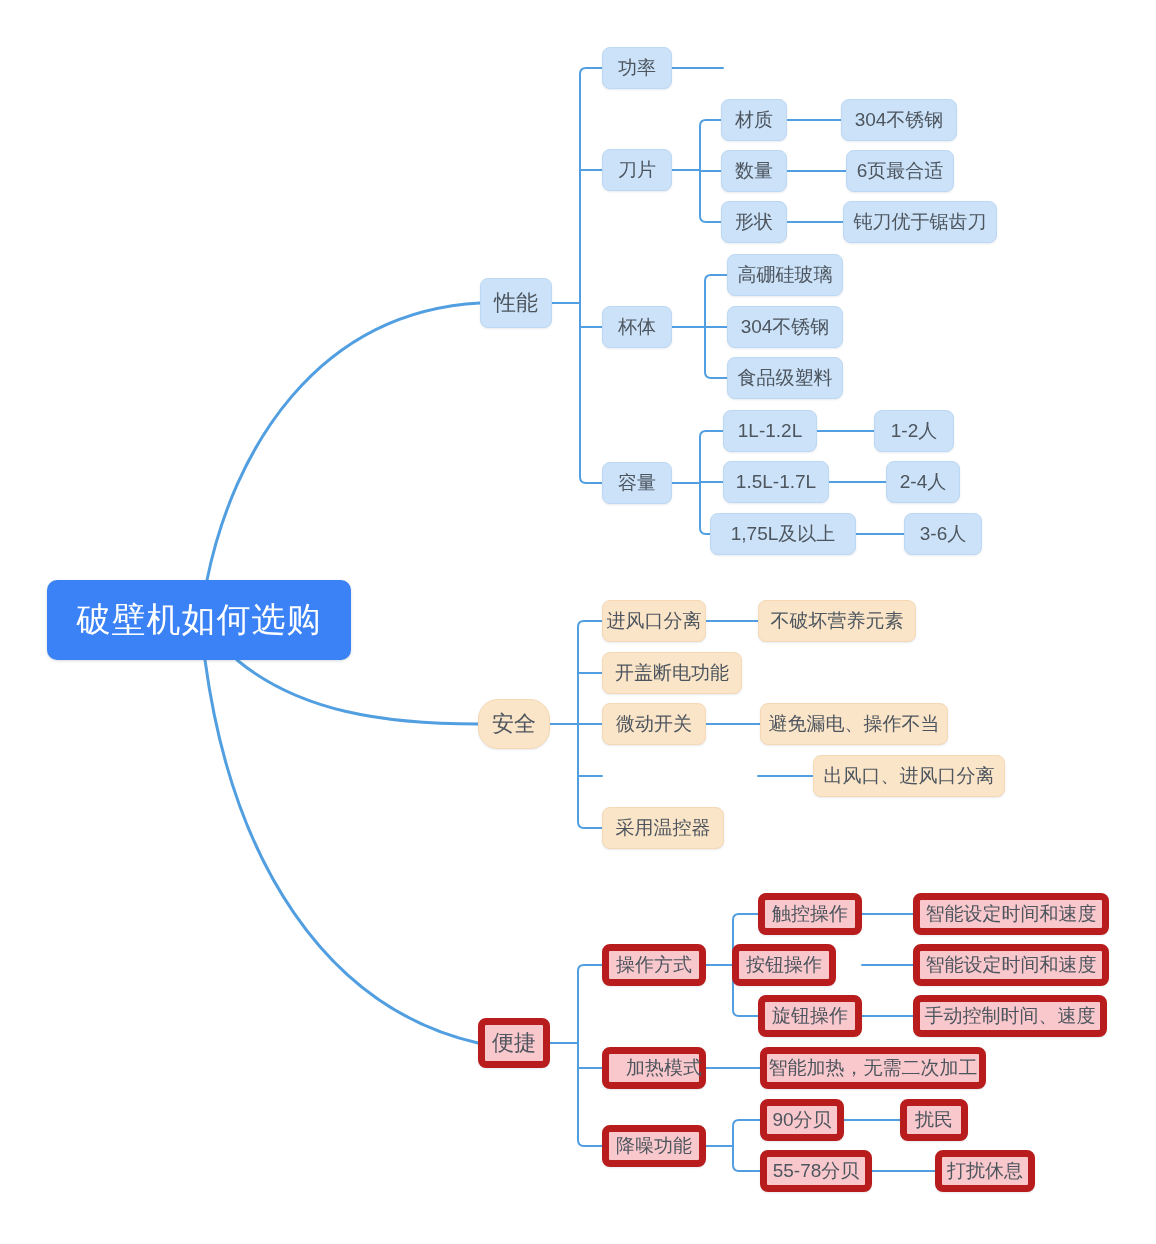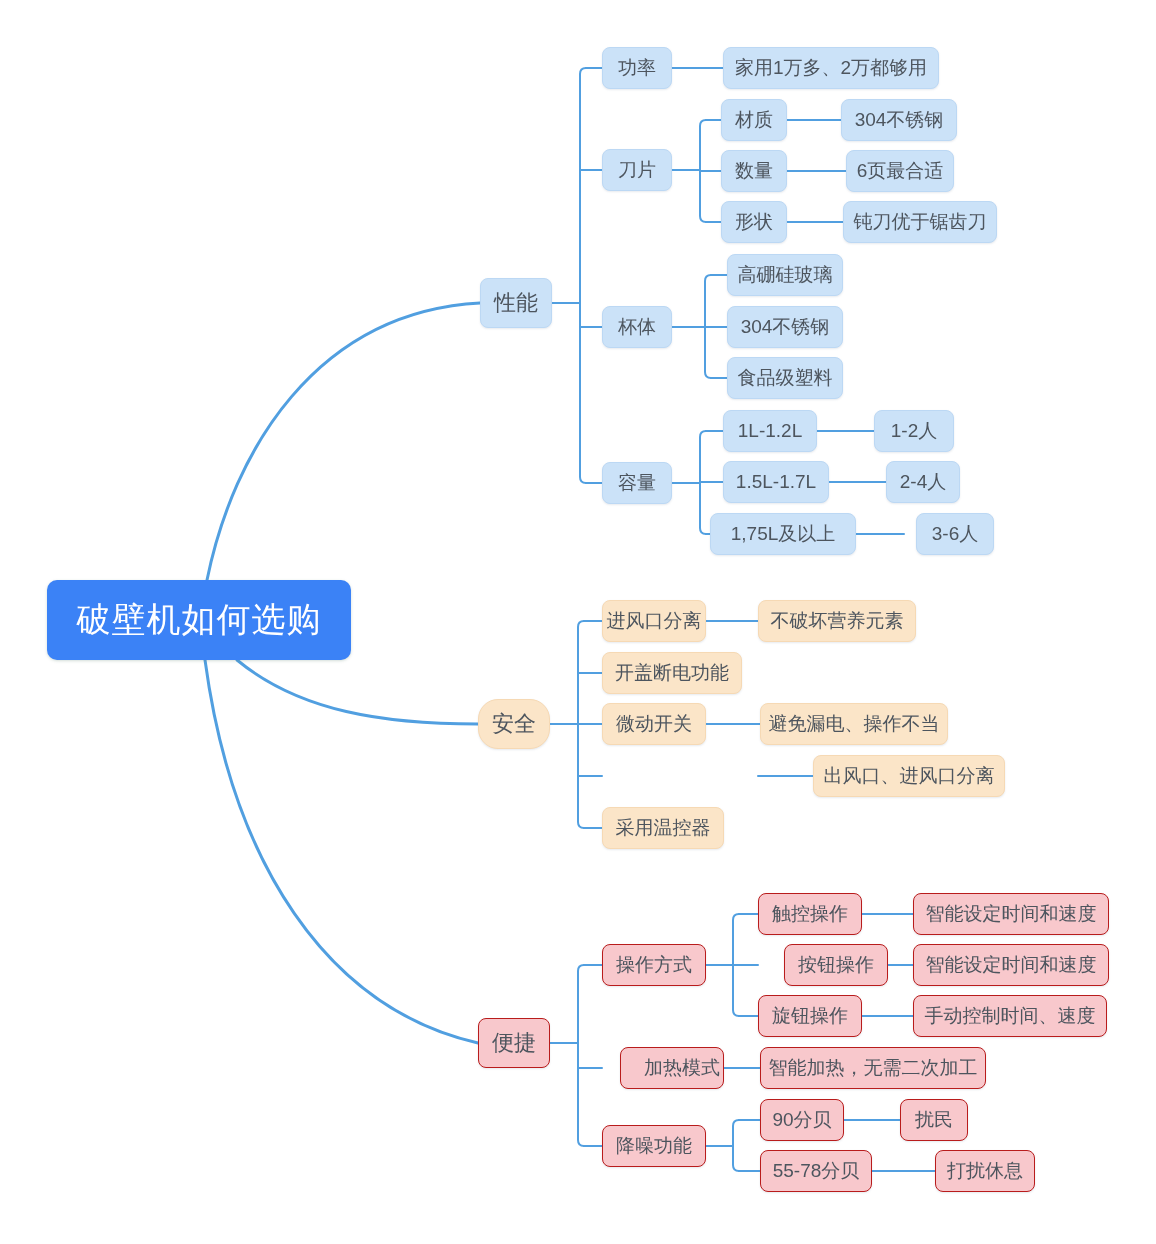--- a/index.html
+++ b/index.html
@@ -27,21 +27,21 @@
     align-items: center;
     justify-content: center;
     border-radius: 8px;
     font-size: 19px;
     color: #4d555e;
     white-space: nowrap;
     box-shadow: 0 1px 2px rgba(120,140,160,0.18);
   }
   .blue   { background: #cbe2f8; border: 1px solid #bcd8f4; }
   .orange { background: #fbe5c8; border: 1px solid #f6d9b4; }
-  .pink   { background: #f8c8cc; border: 1px solid #b91c1c; }
+  .pink   { background: #f8c8cc; border: 7px solid #b91c1c; }
   .lv1 { height: 50px; font-size: 22px; }
   .root {
     background: #3b82f6;
     border: none;
     height: 80px;
     border-radius: 10px;
     color: #ffffff;
     font-size: 34px;
     letter-spacing: 1px;
     box-shadow: 0 1px 3px rgba(80,120,100,0.25);
@@ -120,58 +120,57 @@
     <path d="M 739 1120 L 760 1120"></path>
     <path d="M 739 1171 L 760 1171"></path>
     <path d="M 844 1120 L 900 1120"></path>
     <path d="M 872 1171 L 935 1171"></path>
   </svg>
 
   <div class="node root" style="left:47px; top:580px; width:304px;">破壁机如何选购</div>
 
   <div class="node blue lv1" style="left:480px; top:278px; width:72px;">性能</div>
   <div class="node blue" style="left:602px; top:47px; width:70px;">功率</div>
-  <div class="node blue" style="left:723px; top:47px; width:216px;">家用1万多、2万都够用</div>
   <div class="node blue" style="left:602px; top:149px; width:70px;">刀片</div>
   <div class="node blue" style="left:721px; top:99px; width:66px;">材质</div>
   <div class="node blue" style="left:841px; top:99px; width:116px;">304不锈钢</div>
   <div class="node blue" style="left:721px; top:150px; width:66px;">数量</div>
   <div class="node blue" style="left:846px; top:150px; width:108px;">6页最合适</div>
   <div class="node blue" style="left:721px; top:201px; width:66px;">形状</div>
   <div class="node blue" style="left:843px; top:201px; width:154px;">钝刀优于锯齿刀</div>
   <div class="node blue" style="left:602px; top:306px; width:70px;">杯体</div>
   <div class="node blue" style="left:727px; top:254px; width:116px;">高硼硅玻璃</div>
   <div class="node blue" style="left:727px; top:306px; width:116px;">304不锈钢</div>
   <div class="node blue" style="left:727px; top:357px; width:116px;">食品级塑料</div>
   <div class="node blue" style="left:602px; top:462px; width:70px;">容量</div>
   <div class="node blue" style="left:723px; top:410px; width:94px;">1L-1.2L</div>
   <div class="node blue" style="left:874px; top:410px; width:80px;">1-2人</div>
   <div class="node blue" style="left:723px; top:461px; width:106px;">1.5L-1.7L</div>
   <div class="node blue" style="left:886px; top:461px; width:74px;">2-4人</div>
   <div class="node blue" style="left:710px; top:513px; width:146px;">1,75L及以上</div>
-  <div class="node blue" style="left:904px; top:513px; width:78px;margin-left:12px;">3-6人</div>
+  <div class="node blue" style="left:904px; top:513px; width:78px;">3-6人</div>
 
   <div class="node orange lv1" style="left:478px; top:699px; width:72px;border-radius:20px;">安全</div>
   <div class="node orange" style="left:602px; top:600px; width:104px;">进风口分离</div>
   <div class="node orange" style="left:758px; top:600px; width:158px;">不破坏营养元素</div>
   <div class="node orange" style="left:602px; top:652px; width:140px;">开盖断电功能</div>
   <div class="node orange" style="left:602px; top:703px; width:104px;font-family:Liberation Serif, serif;">微动开关</div>
   <div class="node orange" style="left:760px; top:703px; width:188px;">避免漏电、操作不当</div>
   <div class="node orange" style="left:813px; top:755px; width:192px;">出风口、进风口分离</div>
   <div class="node orange" style="left:602px; top:807px; width:122px;">采用温控器</div>
 
   <div class="node pink lv1" style="left:478px; top:1018px; width:72px;">便捷</div>
   <div class="node pink" style="left:602px; top:944px; width:104px;">操作方式</div>
   <div class="node pink" style="left:758px; top:893px; width:104px;">触控操作</div>
   <div class="node pink" style="left:913px; top:893px; width:196px;">智能设定时间和速度</div>
-  <div class="node pink" style="left:784px; top:944px; width:104px;">按钮操作</div>
+  <div class="node pink" style="left:732px; top:944px; width:104px;">按钮操作</div>
   <div class="node pink" style="left:913px; top:944px; width:196px;">智能设定时间和速度</div>
   <div class="node pink" style="left:758px; top:995px; width:104px;">旋钮操作</div>
   <div class="node pink" style="left:913px; top:995px; width:194px;">手动控制时间、速度</div>
-  <div class="node pink" style="left:620px; top:1047px; width:104px;padding-left:20px;">加热模式</div>
+  <div class="node pink" style="left:602px; top:1047px; width:104px;padding-left:20px;">加热模式</div>
   <div class="node pink" style="left:760px; top:1047px; width:226px;">智能加热，无需二次加工</div>
   <div class="node pink" style="left:602px; top:1125px; width:104px;">降噪功能</div>
   <div class="node pink" style="left:760px; top:1099px; width:84px;">90分贝</div>
   <div class="node pink" style="left:900px; top:1099px; width:68px;">扰民</div>
   <div class="node pink" style="left:760px; top:1150px; width:112px;">55-78分贝</div>
   <div class="node pink" style="left:935px; top:1150px; width:100px;">打扰休息</div>
 
 </div>
 
 </body></html>

